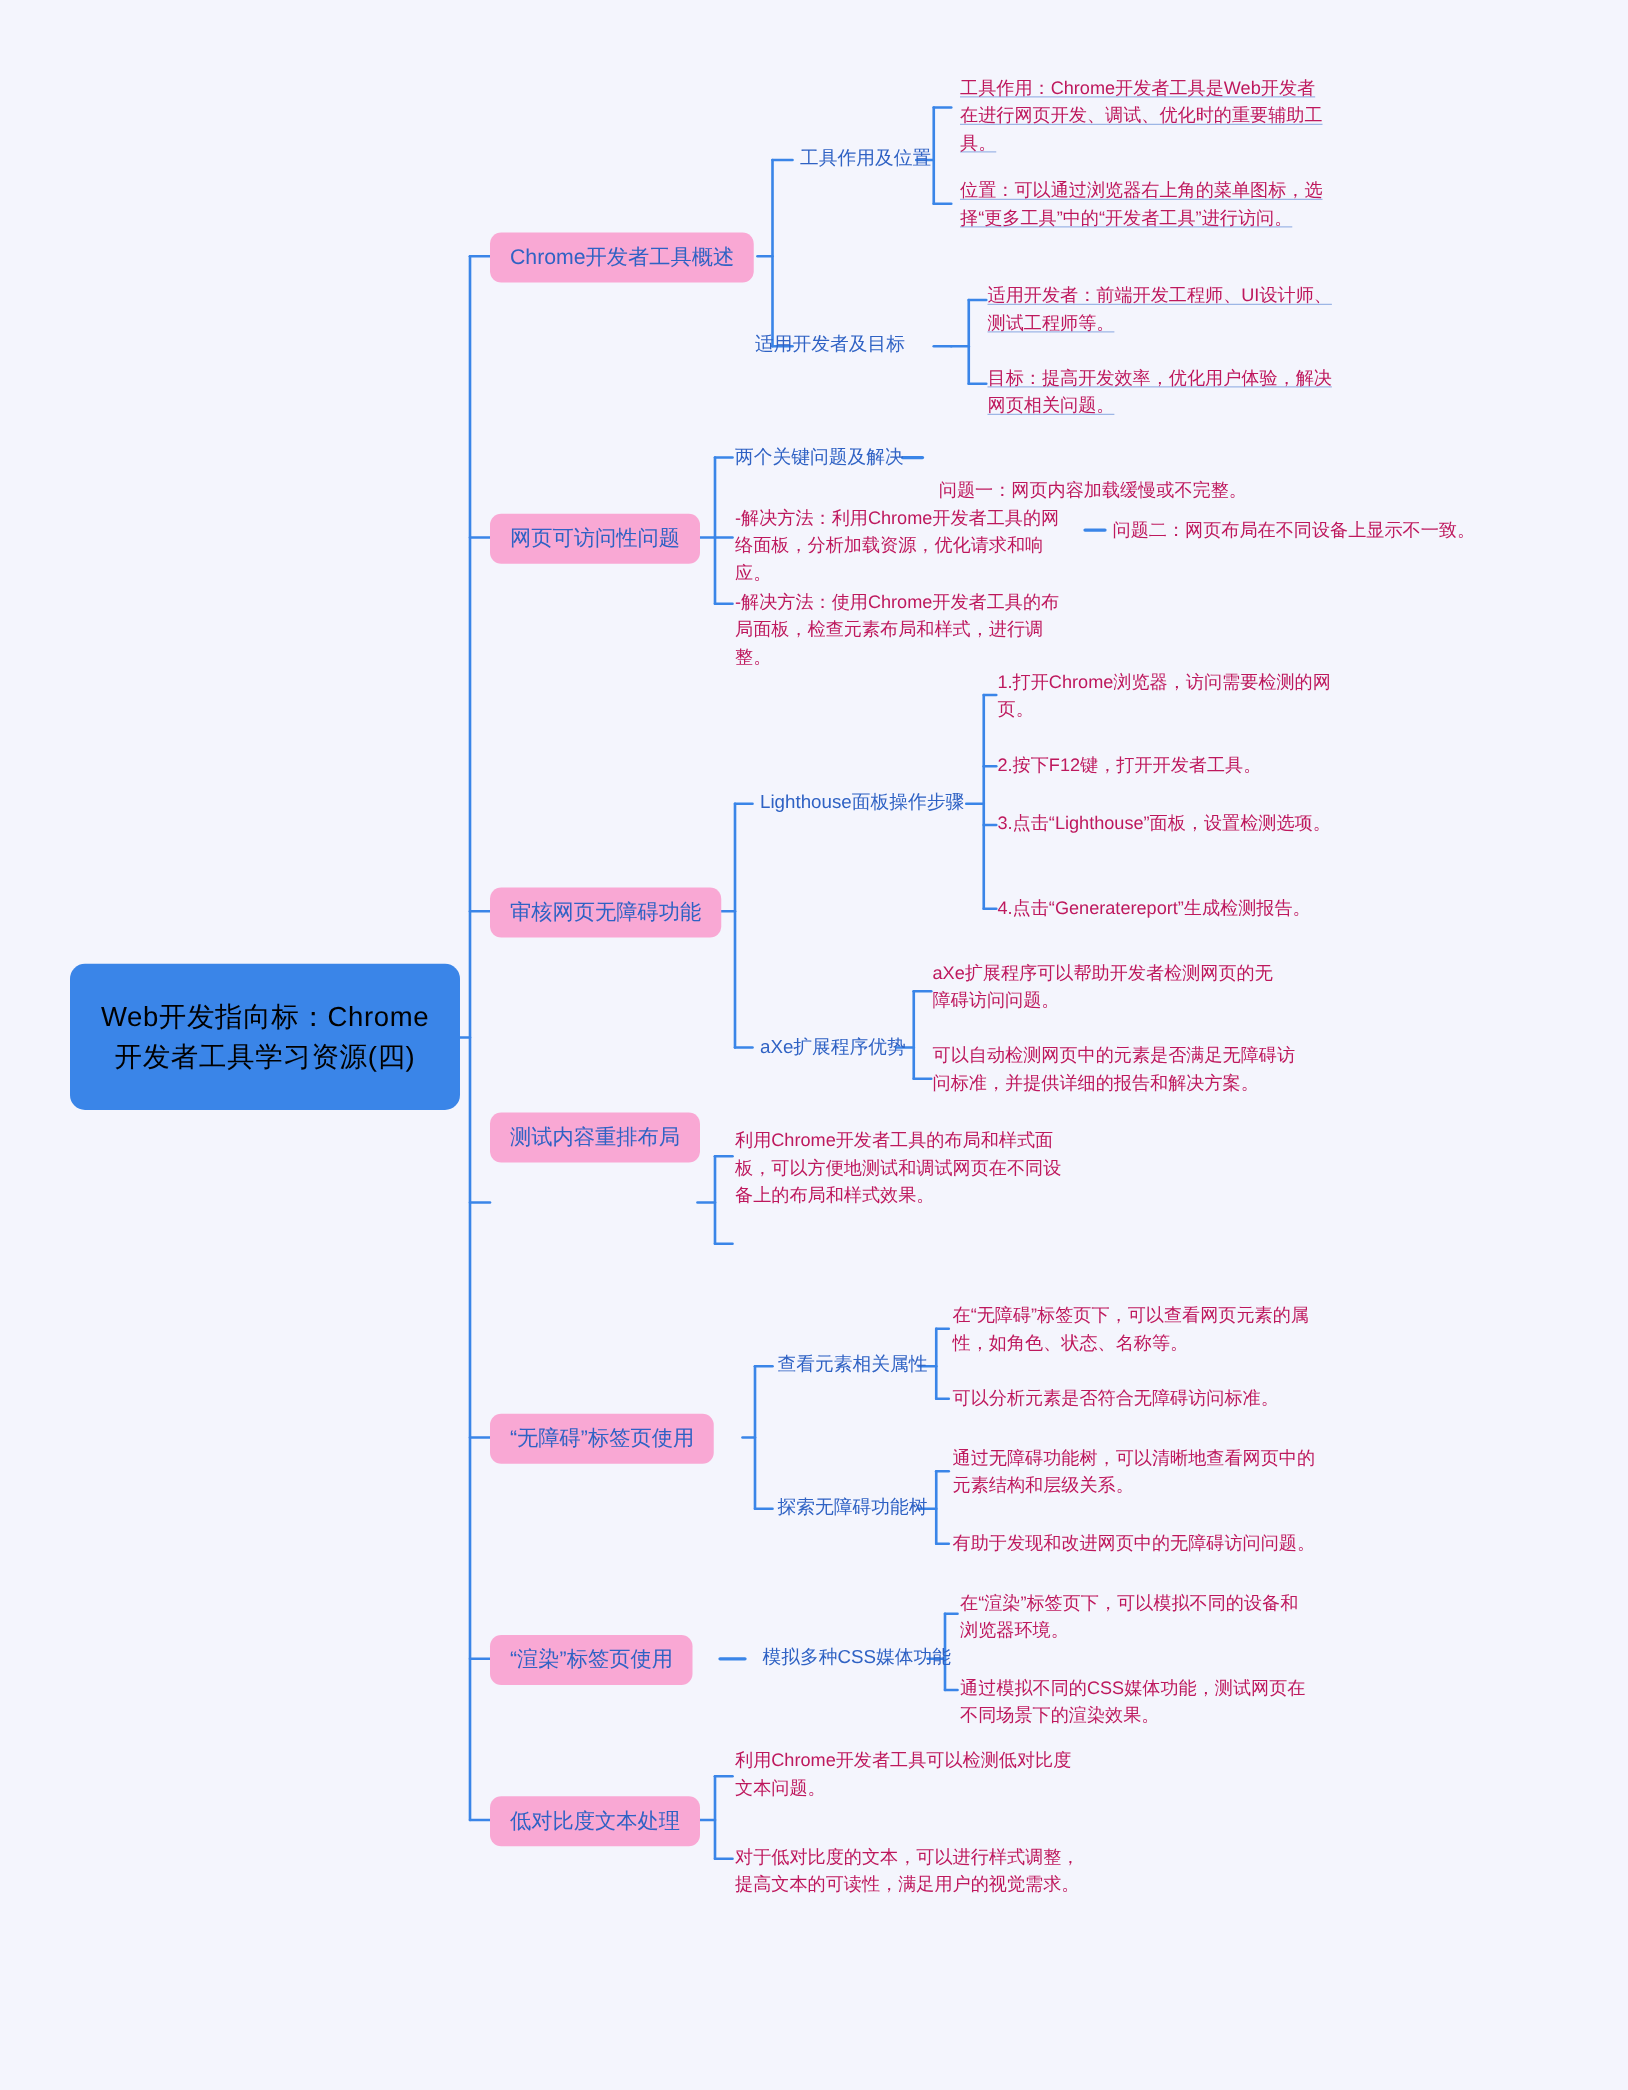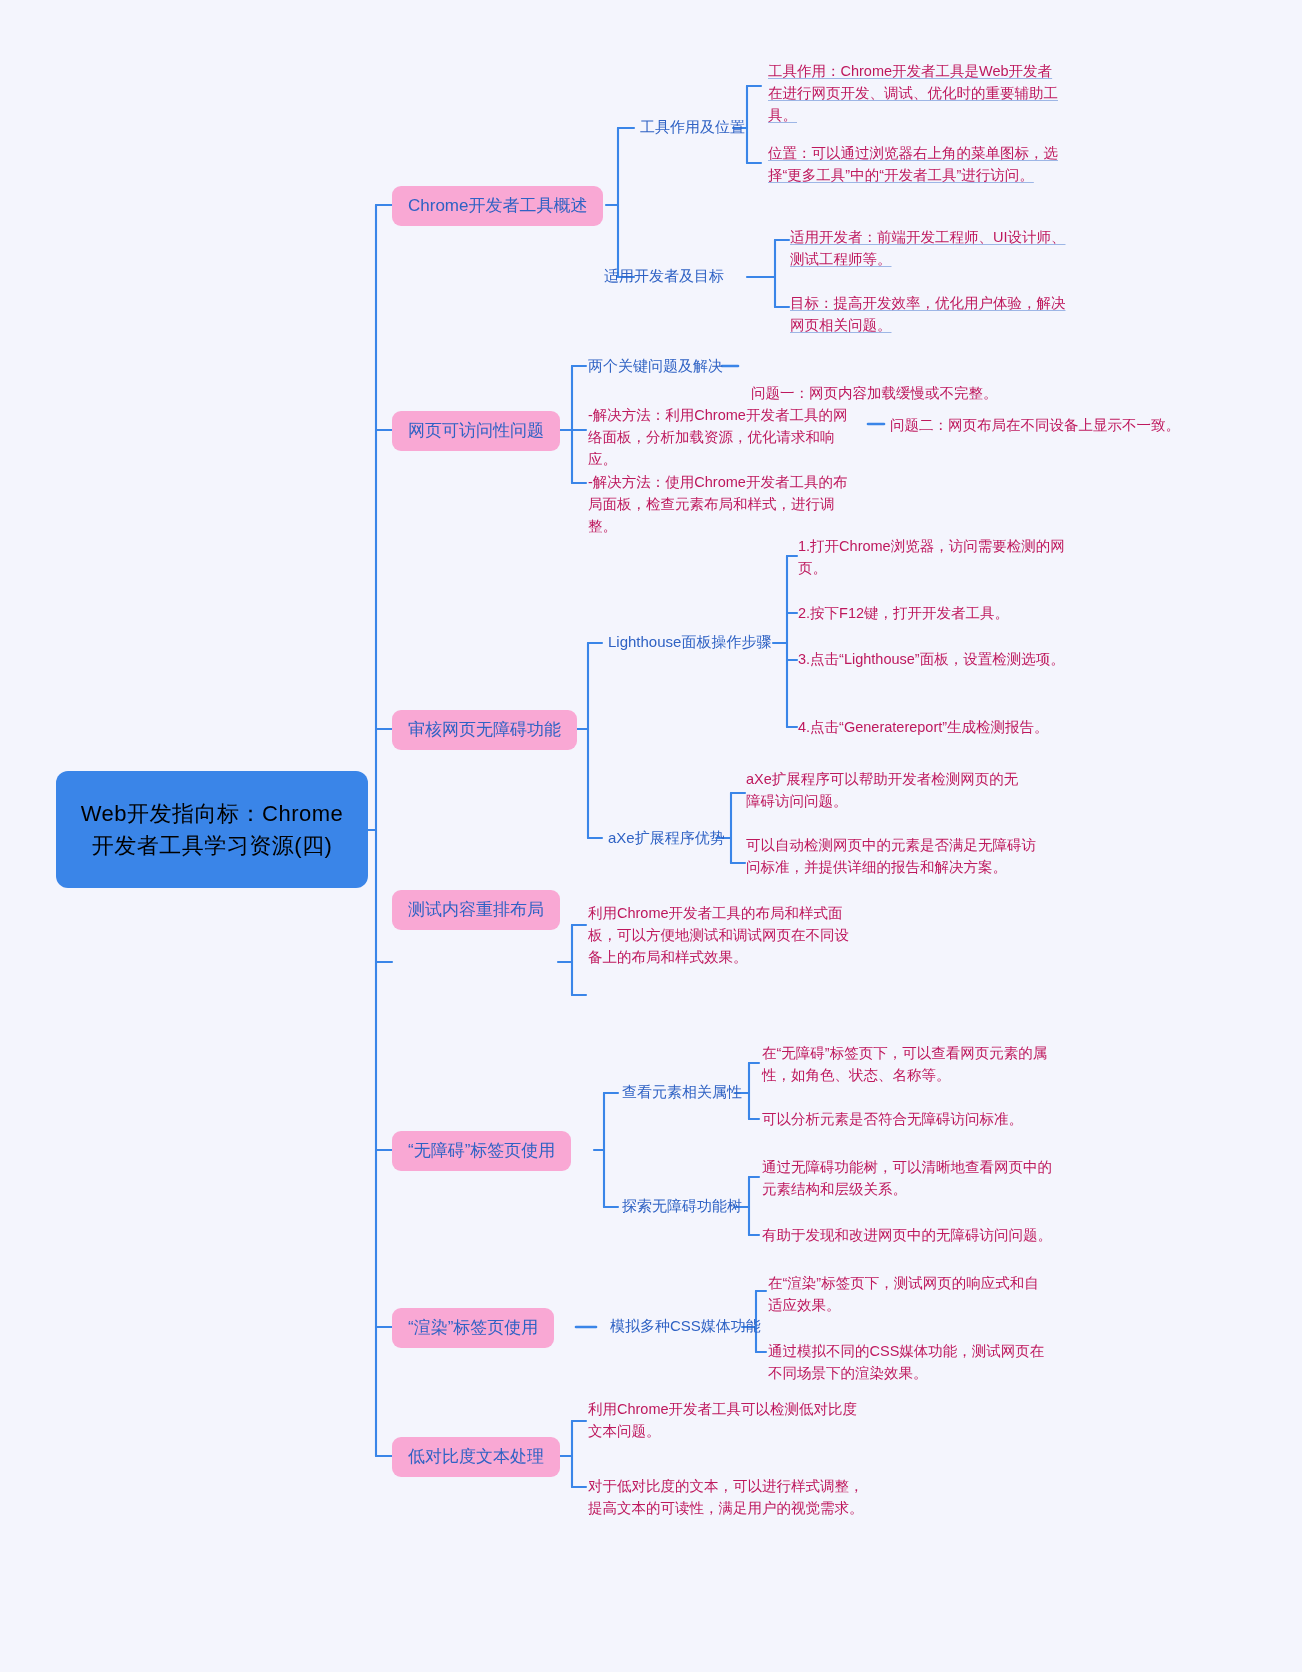--- a/index.html
+++ b/index.html
@@ -250,21 +250,21 @@
     <span class="plain">有助于发现和改进网页中的无障碍访问问题。</span>
   </div>
 
   <div class="node l1" style="left:392px;top:1308px;">
     <span>“渲染”标签页使用</span>
   </div>
   <div class="node l2" style="left:610px;top:1316px;">
     <span>模拟多种CSS媒体功能</span>
   </div>
   <div class="node leaf" style="left:768px;top:1272px;width:285px;">
-    <span class="plain">在“渲染”标签页下，测试网页的响应式和自适应效果。</span>
+    <span class="plain">在“渲染”标签页下，可以模拟不同的设备和浏览器环境。</span>
   </div>
   <div class="node leaf" style="left:768px;top:1340px;width:285px;">
     <span class="plain">通过模拟不同的CSS媒体功能，测试网页在不同场景下的渲染效果。</span>
   </div>
 
   <div class="node l1" style="left:392px;top:1437px;">
     <span>低对比度文本处理</span>
   </div>
   <div class="node leaf" style="left:588px;top:1398px;width:275px;">
     <span class="plain">利用Chrome开发者工具可以检测低对比度文本问题。</span>

